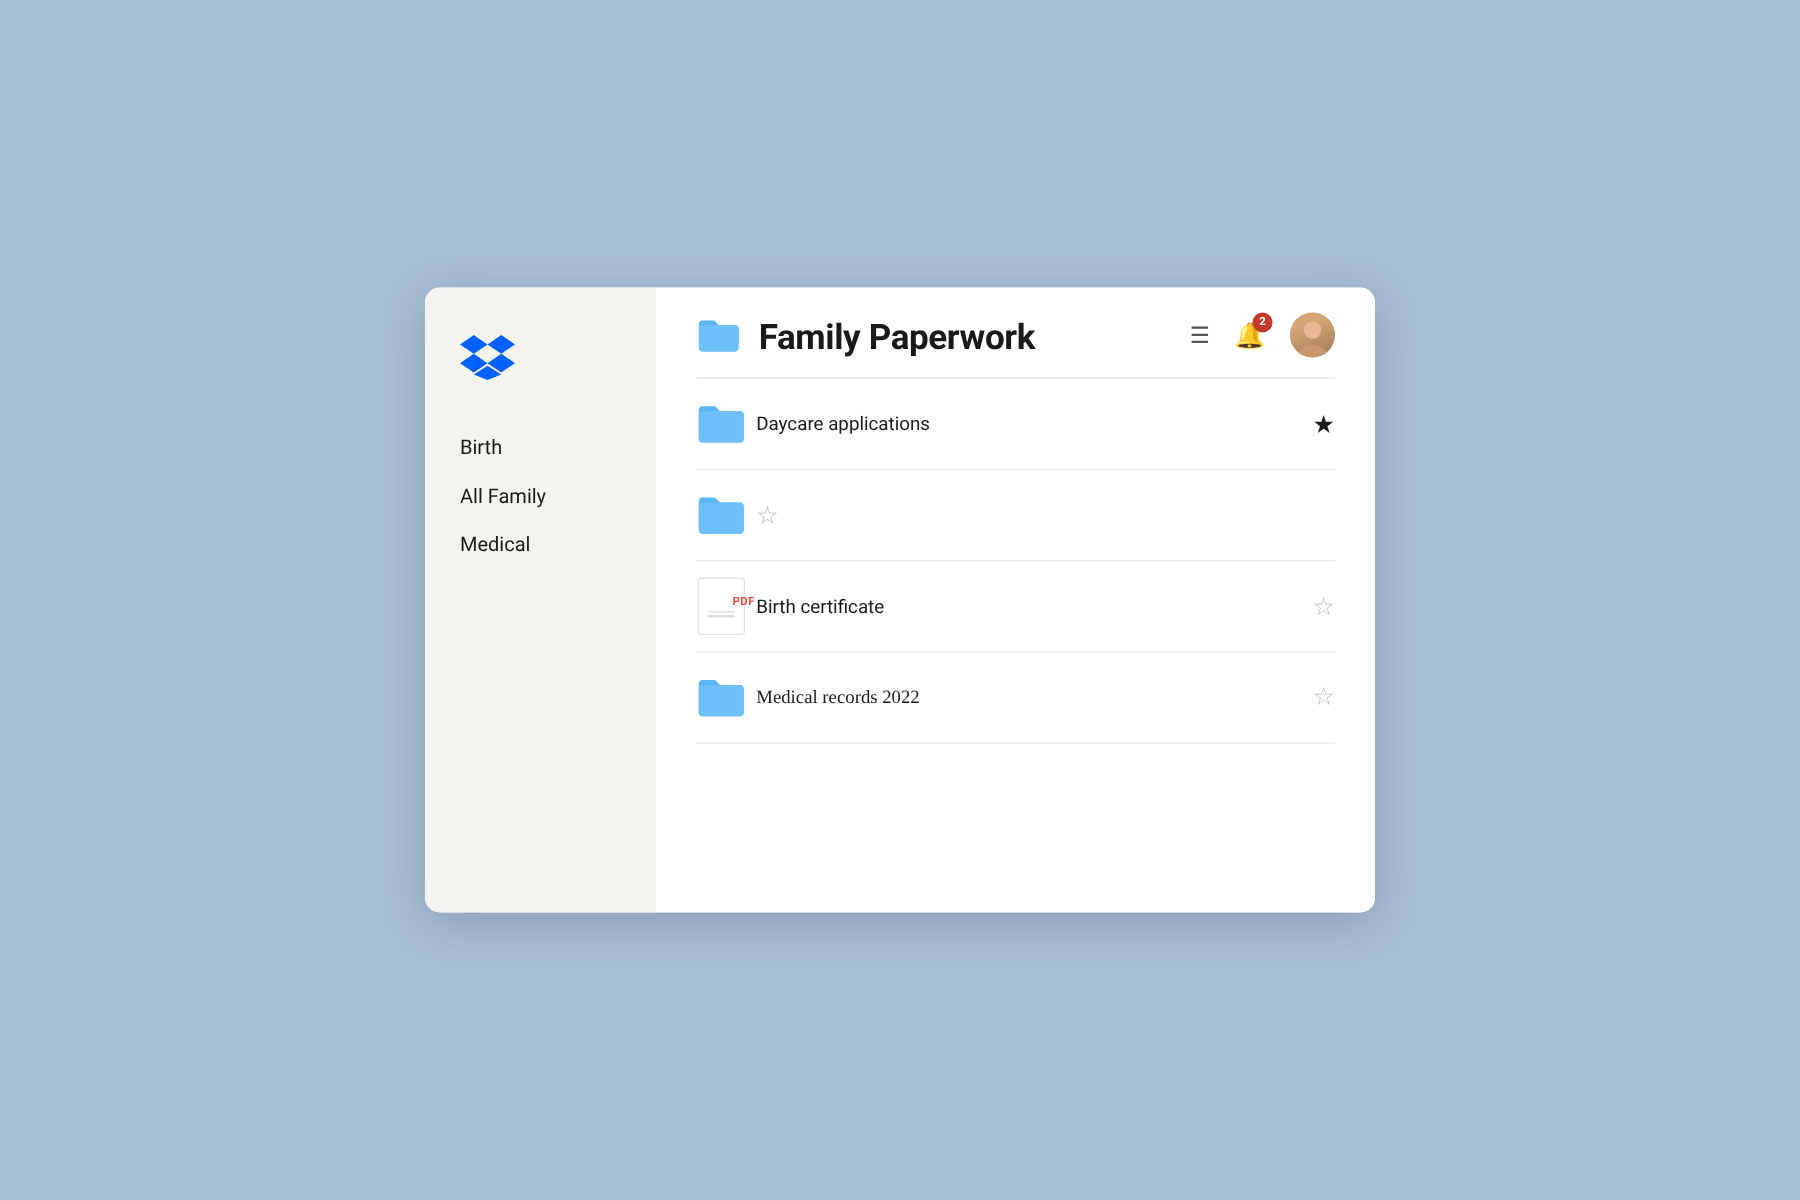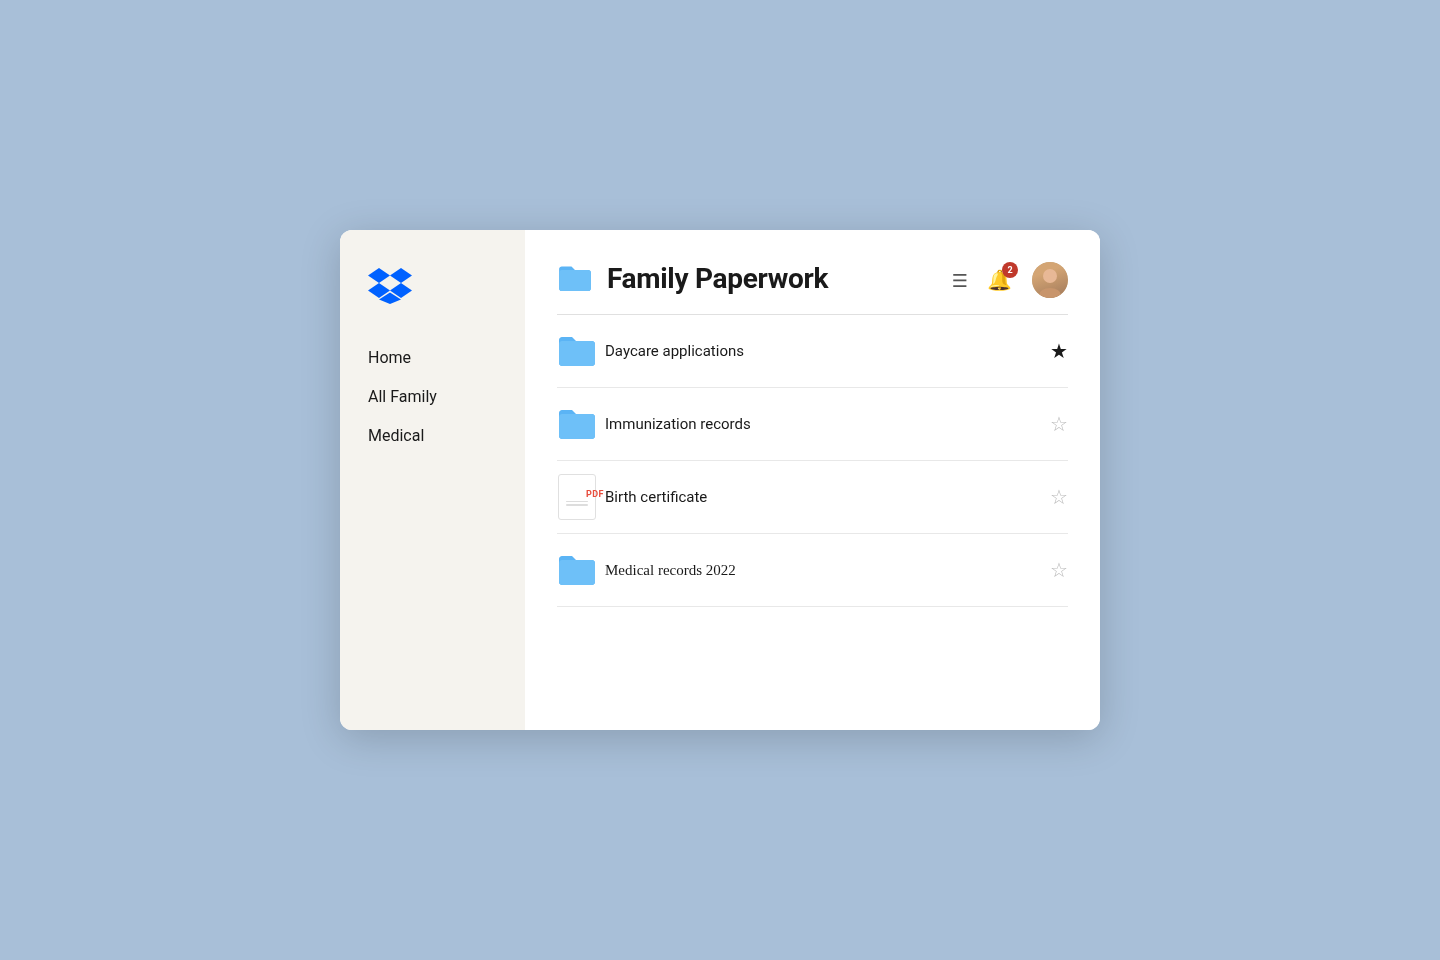--- a/index.html
+++ b/index.html
@@ -63,22 +63,22 @@
       flex: 1;
       background: #ffffff;
       display: flex;
       flex-direction: column;
       padding: 0;
     }
 
     
     .header {
       display: flex;
-      align-items: flex-start;
-      padding: 32px 32px 0 32px;
+      align-items: flex-end;
+      padding: 20px 32px 0 32px;
       gap: 14px;
     }
 
     .header-folder-icon svg {
       width: 36px;
       height: 30px;
     }
 
     .header-title {
       font-size: 28px;
@@ -284,21 +284,21 @@
         <path d="M11 2L0 9.5L11 17L22 9.5L11 2Z" fill="#0061ff"></path>
         <path d="M33 2L22 9.5L33 17L44 9.5L33 2Z" fill="#0061ff"></path>
         <path d="M0 24.5L11 17L22 24.5L11 32L0 24.5Z" fill="#0061ff"></path>
         <path d="M44 24.5L33 17L22 24.5L33 32L44 24.5Z" fill="#0061ff"></path>
         <path d="M11 33.5L22 26.5L33 33.5L22 38L11 33.5Z" fill="#0061ff"></path>
       </svg>
     </div>
 
     <ul class="nav-list">
       <li class="nav-item">
-        <span>Home</span>
+        <span>Birth</span>
       </li>
       <li class="nav-item">
         <span>All Family</span>
       </li>
       <li class="nav-item">
         <span>Medical</span>
       </li>
     </ul>
   </aside>
 
@@ -339,21 +339,20 @@
         <span class="star-btn star-filled">★</span>
       </div>
 
       <div class="file-item">
         <div class="file-icon">
           <svg class="folder-svg" viewBox="0 0 40 34" fill="none" xmlns="http://www.w3.org/2000/svg">
             <path d="M2 6C2 4.34 3.34 3 5 3H15L19 7H35C36.66 7 38 8.34 38 10V29C38 30.66 36.66 32 35 32H5C3.34 32 2 30.66 2 29V6Z" fill="#5bb4f5"></path>
             <path d="M2 10C2 8.34 3.34 7 5 7H35C36.66 7 38 8.34 38 10V29C38 30.66 36.66 32 35 32H5C3.34 32 2 30.66 2 29V10Z" fill="#6ec0f8"></path>
           </svg>
         </div>
-        <span class="file-name">Immunization records</span>
         <span class="star-btn star-empty">☆</span>
       </div>
 
       <div class="file-item">
         <div class="file-icon">
           <div class="pdf-icon-box">
             <span class="pdf-label">PDF</span>
             <div class="pdf-line"></div>
             <div class="pdf-line"></div>
           </div>

